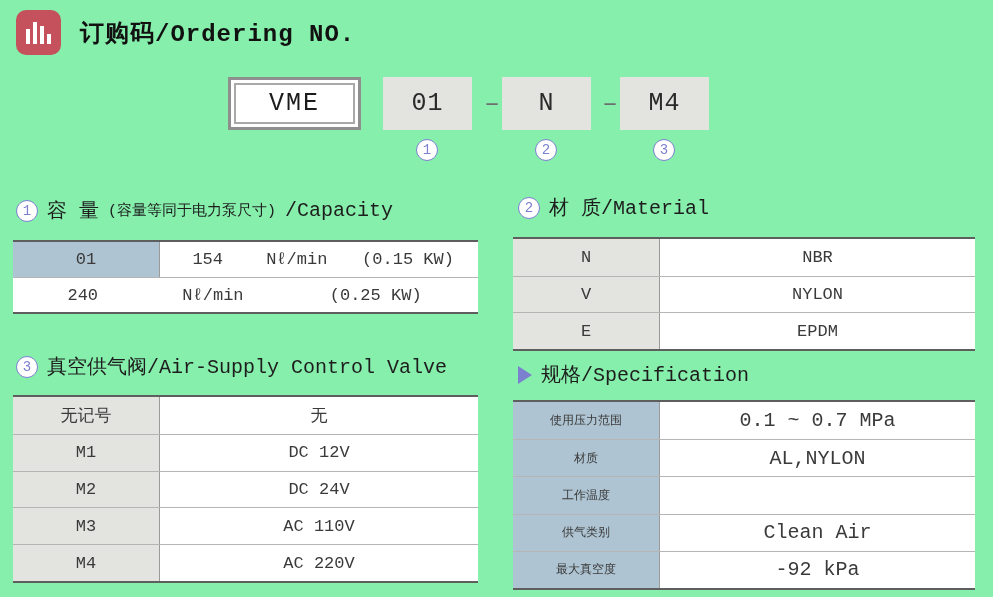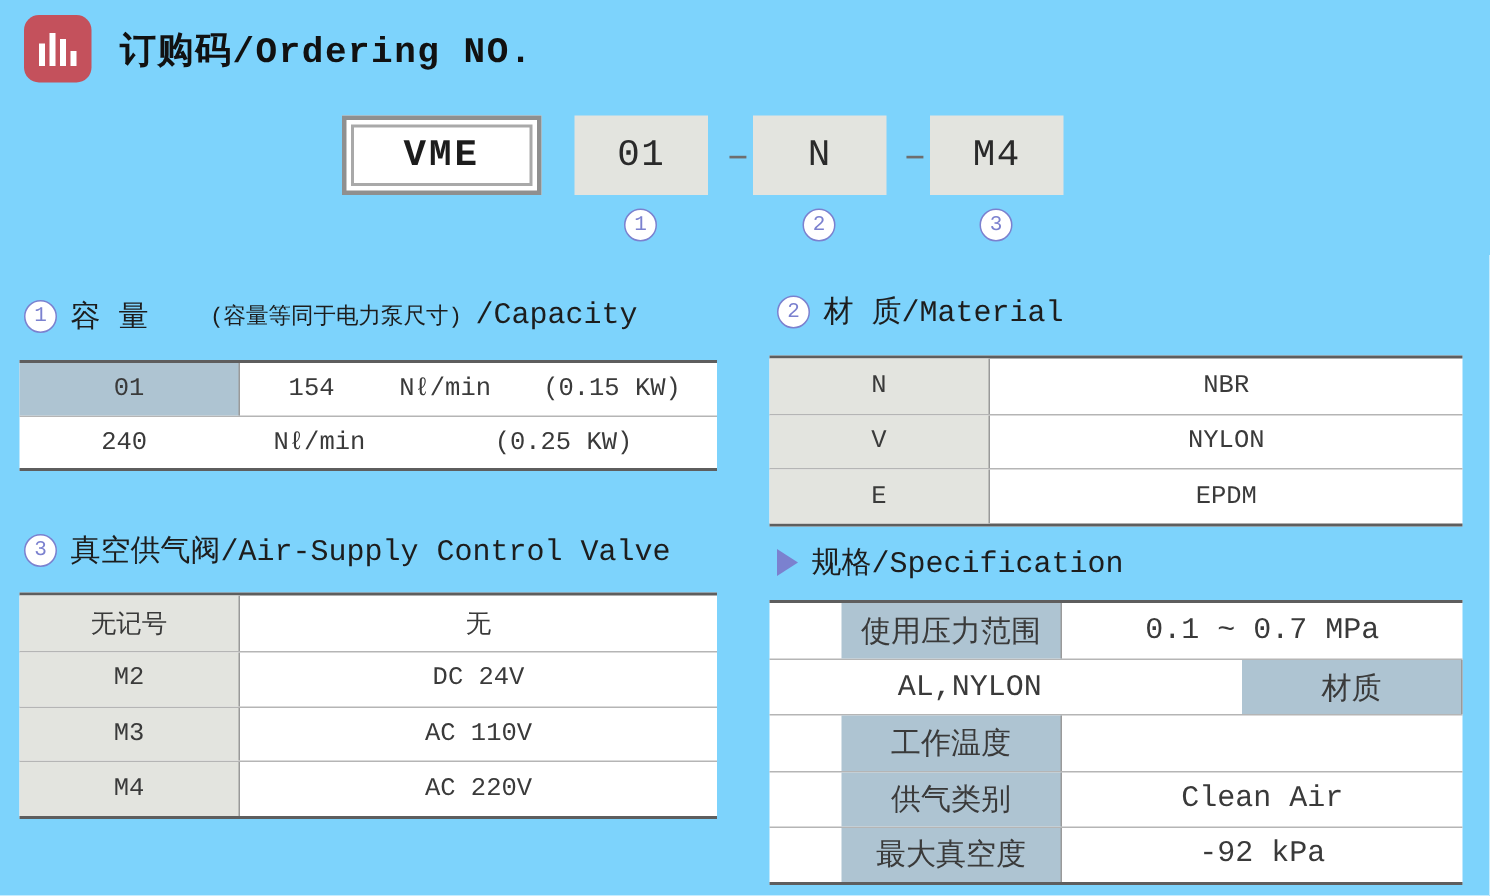--- a/index.html
+++ b/index.html
@@ -1,51 +1,51 @@
 <!DOCTYPE html>
 <html><head>
 <meta charset="utf-8">
 <style>
   * { margin: 0; padding: 0; box-sizing: border-box; }
   html, body { width: 993px; height: 597px; background: #ffffff; overflow: hidden; }
   body { font-family: "Liberation Mono", "DejaVu Sans Mono", "DejaVu Sans", monospace; color: #2e2e2e; }
-  .page { position: relative; width: 993px; height: 597px; background: #7dd3fc; }
+  .page { position: relative; width: 993px; height: 597px; background: #86efac; }
 
   
   .app-icon { position: absolute; left: 16px; top: 10px; width: 45px; height: 45px;
               background: #c4515c; border-radius: 10px; display: flex; align-items: flex-end;
               justify-content: center; gap: 3px; padding-bottom: 11px; }
   .app-icon .bar { width: 4px; background: #ffffff; display: block; }
   .app-icon .b1 { height: 15px; } .app-icon .b2 { height: 22px; }
   .app-icon .b3 { height: 18px; } .app-icon .b4 { height: 10px; }
   .page-title { position: absolute; left: 80px; top: 12px; height: 42px; display: flex;
                 align-items: center; font-size: 24px; font-weight: bold; color: #111; letter-spacing: 1px; }
 
   
   .vme-box { position: absolute; left: 228px; top: 77px; width: 133px; height: 53px;
              border: 3px solid #8f8f8f; background: #fff; padding: 3px; }
   .vme-inner { width: 100%; height: 100%; border: 2px solid #a9a9a9; display: flex;
-               align-items: center; justify-content: center; font-size: 25px; color: #1c1c1c; letter-spacing: 2px; font-weight: bold; }
+               align-items: center; justify-content: center; font-size: 25px; color: #1c1c1c; letter-spacing: 2px; }
   .code-box { position: absolute; top: 77px; width: 89px; height: 53px; background: #e3e4df;
               display: flex; align-items: center; justify-content: center; font-size: 25px; color: #2a2a2a; letter-spacing: 1px; }
   .seg-1 { left: 383px; } .seg-2 { left: 502px; } .seg-3 { left: 620px; }
   .code-dash { position: absolute; top: 77px; width: 30px; height: 53px; display: flex; align-items: center;
                justify-content: center; color: #6e6e6e; font-size: 26px; }
   .dash-1 { left: 477px; } .dash-2 { left: 595px; }
 
   .circle-num { display: inline-flex; align-items: center; justify-content: center;
                 width: 22px; height: 22px; border: 1.5px solid #7b81cf; border-radius: 50%;
                 color: #7b81cf; font-size: 14px; flex: 0 0 auto; background: #fff; }
   .under-circle { position: absolute; top: 139px; }
   .uc-1 { left: 416px; } .uc-2 { left: 535px; } .uc-3 { left: 653px; }
 
   
   .sec-header { position: absolute; display: flex; align-items: center; gap: 9px;
                 font-size: 20px; color: #1d1d1d; white-space: nowrap; }
-  .sec-header .note { font-size: 15px; margin-left: 32px; }
+  .sec-header .note { font-size: 15px; }
   .tri-icon { width: 0; height: 0; border-left: 14px solid #7b81cf;
               border-top: 9px solid transparent; border-bottom: 9px solid transparent; display: inline-block; }
   .hdr-capacity { left: 16px; top: 197px; }
   .hdr-material { left: 518px; top: 194px; }
   .hdr-valve    { left: 16px; top: 353px; }
   .hdr-spec     { left: 518px; top: 361px; }
 
   
   .tbl { position: absolute; border-top: 2px solid #5e5e5e; border-bottom: 2px solid #5e5e5e; background: #fff; }
   .t-row { display: flex; align-items: stretch; }
@@ -57,21 +57,21 @@
   .key.gray { background: #e3e4df; }
 
   .tbl-capacity { left: 13px;  top: 240px; width: 465px; }
   .tbl-capacity .t-row { height: 35px; }
   .tbl-material { left: 513px; top: 237px; width: 462px; }
   .tbl-material .t-row { height: 36.7px; }
   .tbl-valve    { left: 13px;  top: 395px; width: 465px; }
   .tbl-valve .t-row { height: 36.8px; }
   .tbl-spec     { left: 513px; top: 400px; width: 462px; }
   .tbl-spec .t-row { height: 37.2px; }
-  .tbl-spec .key { font-size: 20px; margin-left: 48px; }
+  .tbl-spec .key { font-size: 12px; }
   .tbl-spec .val { font-size: 20px; }
 
   .cap-val { display: flex; align-items: center; }
   .cap-val span { display: block; text-align: center; }
   .cap-val .v { flex: 0 0 30%; }
   .cap-val .u { flex: 0 0 26%; }
   .cap-val .p { flex: 0 0 44%; }
 </style>
 </head>
 <body>
@@ -145,20 +145,24 @@
   <div class="sec-header hdr-valve">
     <span class="circle-num">3</span>
     <span>真空供气阀/Air-Supply Control Valve</span>
   </div>
   <div class="tbl tbl-valve">
     <div class="t-row">
       <div class="cell key gray">无记号</div>
       <div class="cell val">无</div>
     </div>
     <div class="t-row">
+      <div class="cell key gray">M1</div>
+      <div class="cell val">DC 12V</div>
+    </div>
+    <div class="t-row">
       <div class="cell key gray">M2</div>
       <div class="cell val">DC 24V</div>
     </div>
     <div class="t-row">
       <div class="cell key gray">M3</div>
       <div class="cell val">AC 110V</div>
     </div>
     <div class="t-row">
       <div class="cell key gray">M4</div>
       <div class="cell val">AC 220V</div>
@@ -168,22 +172,22 @@
   <div class="sec-header hdr-spec">
     <span class="tri-icon"></span>
     <span>规格/Specification</span>
   </div>
   <div class="tbl tbl-spec">
     <div class="t-row">
       <div class="cell key blue">使用压力范围</div>
       <div class="cell val">0.1 ~ 0.7 MPa</div>
     </div>
     <div class="t-row">
+      <div class="cell key blue">材质</div>
       <div class="cell val">AL,NYLON</div>
-      <div class="cell key blue">材质</div>
     </div>
     <div class="t-row">
       <div class="cell key blue">工作温度</div>
     </div>
     <div class="t-row">
       <div class="cell key blue">供气类别</div>
       <div class="cell val">Clean Air</div>
     </div>
     <div class="t-row">
       <div class="cell key blue">最大真空度</div>

